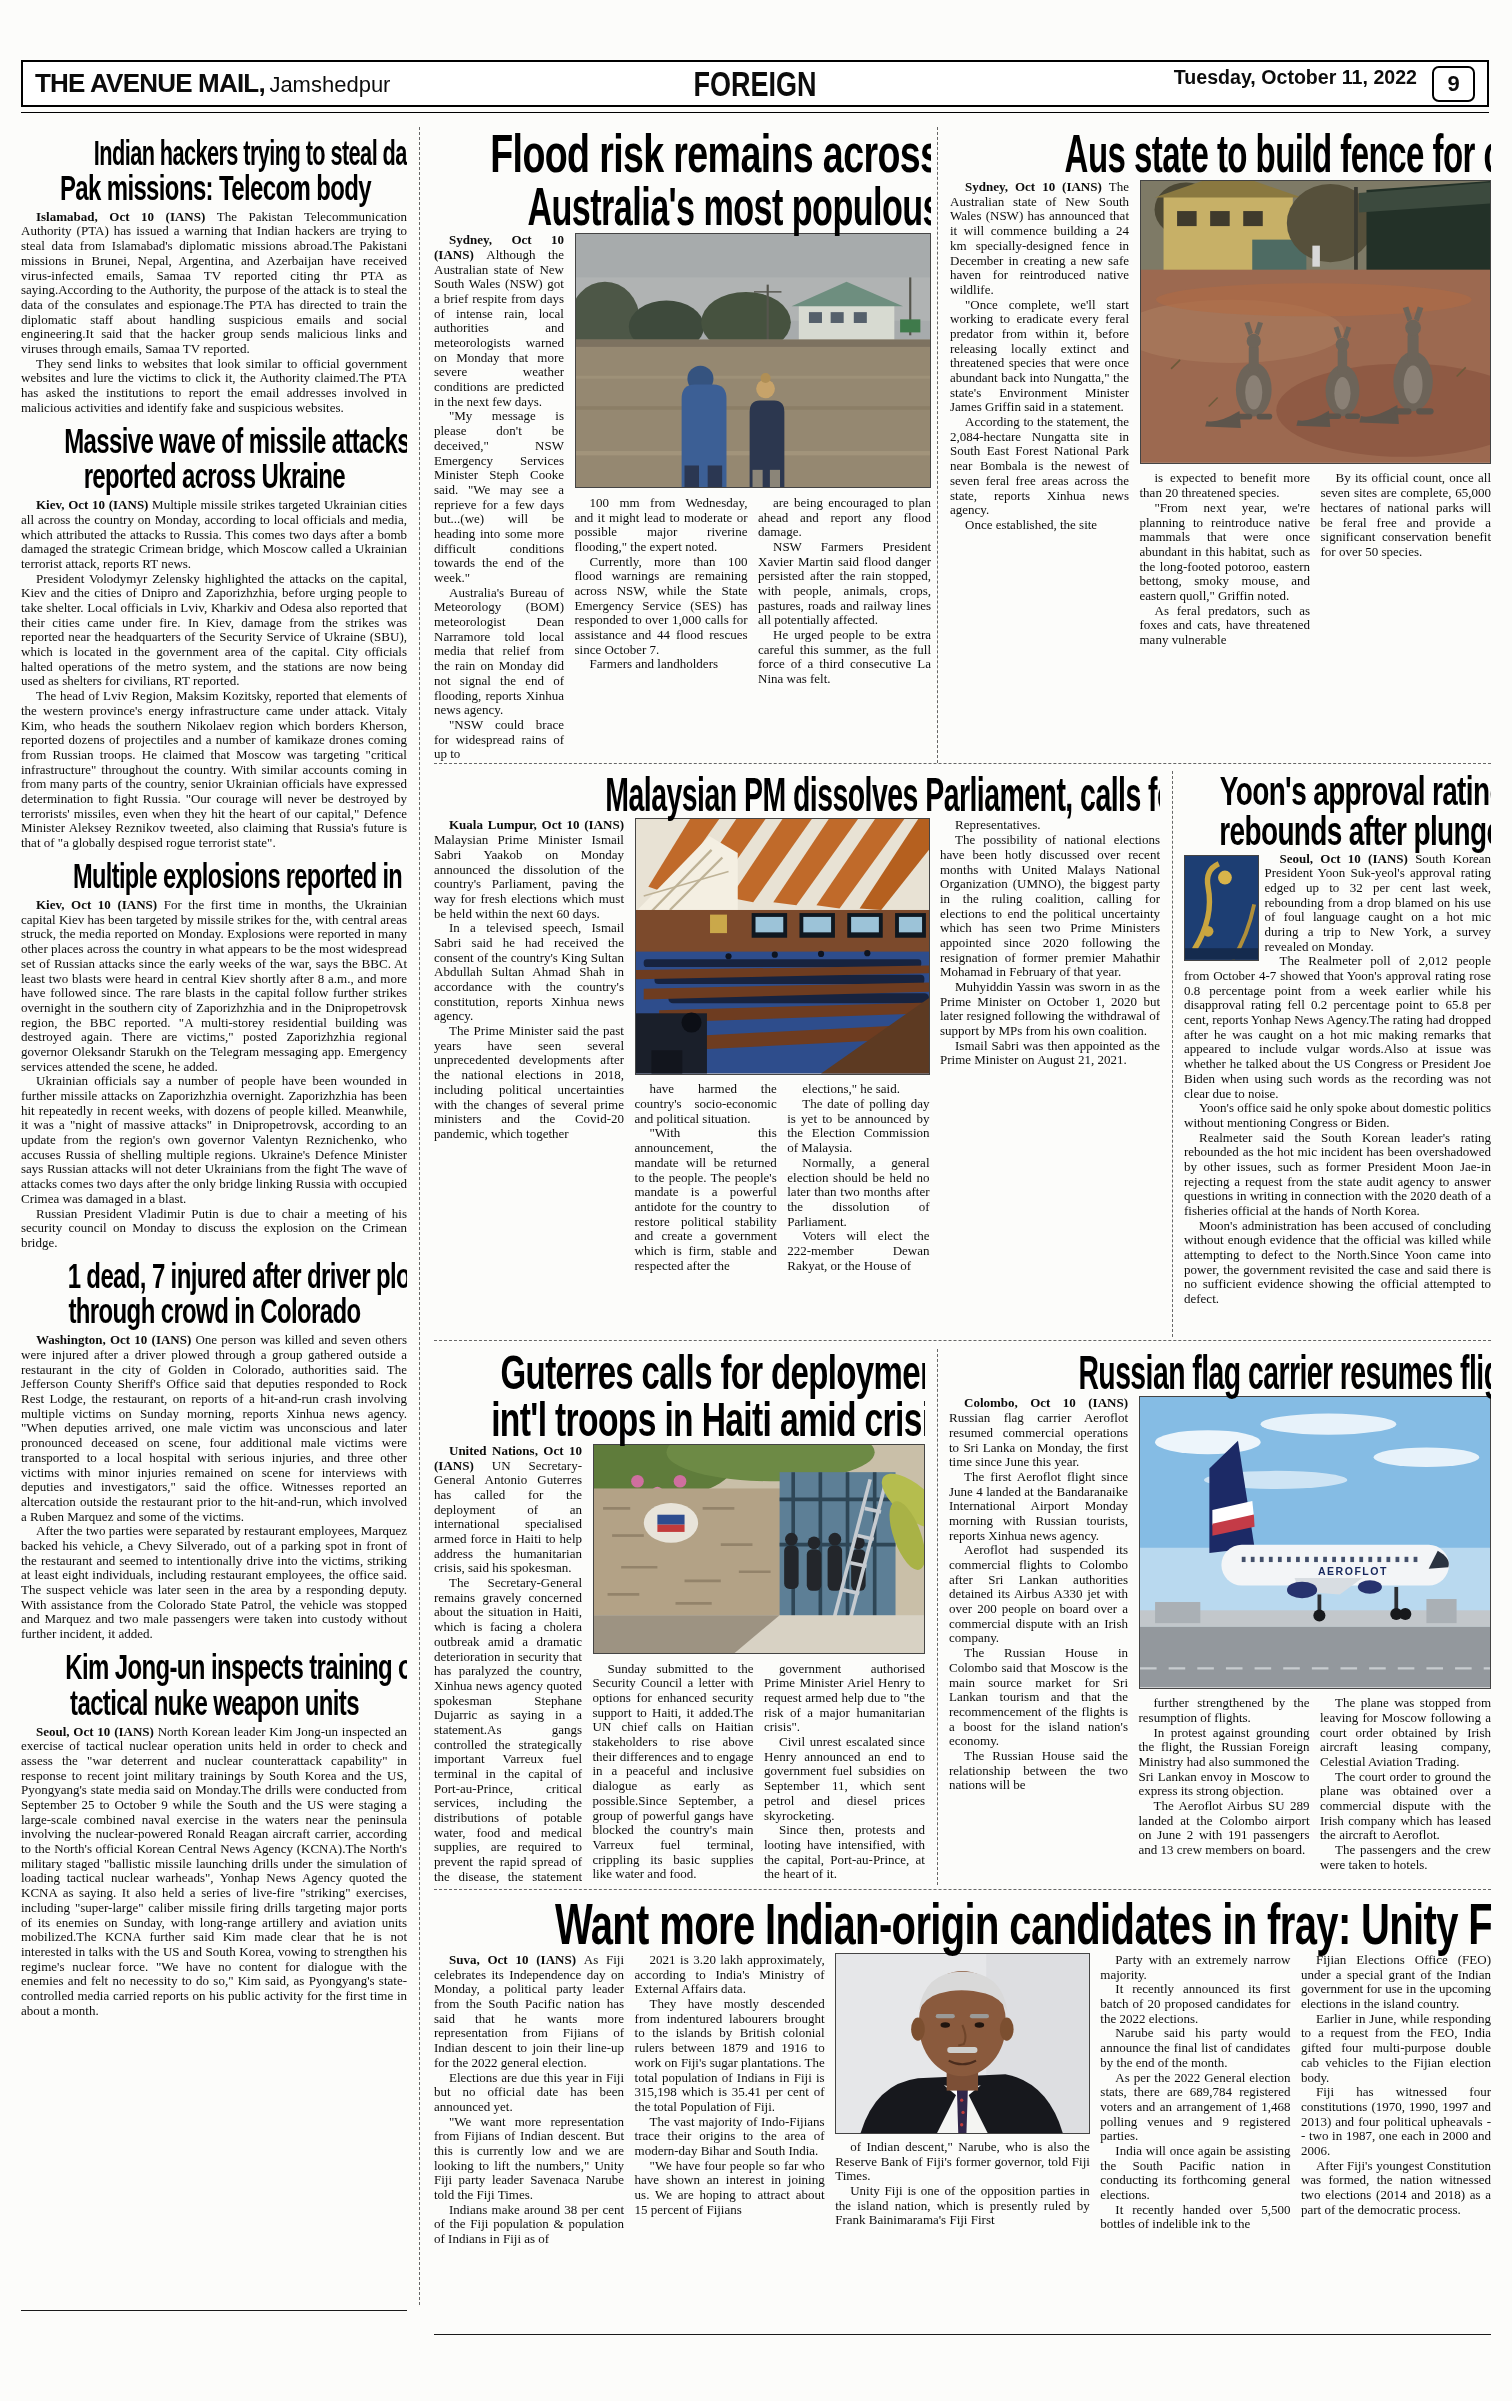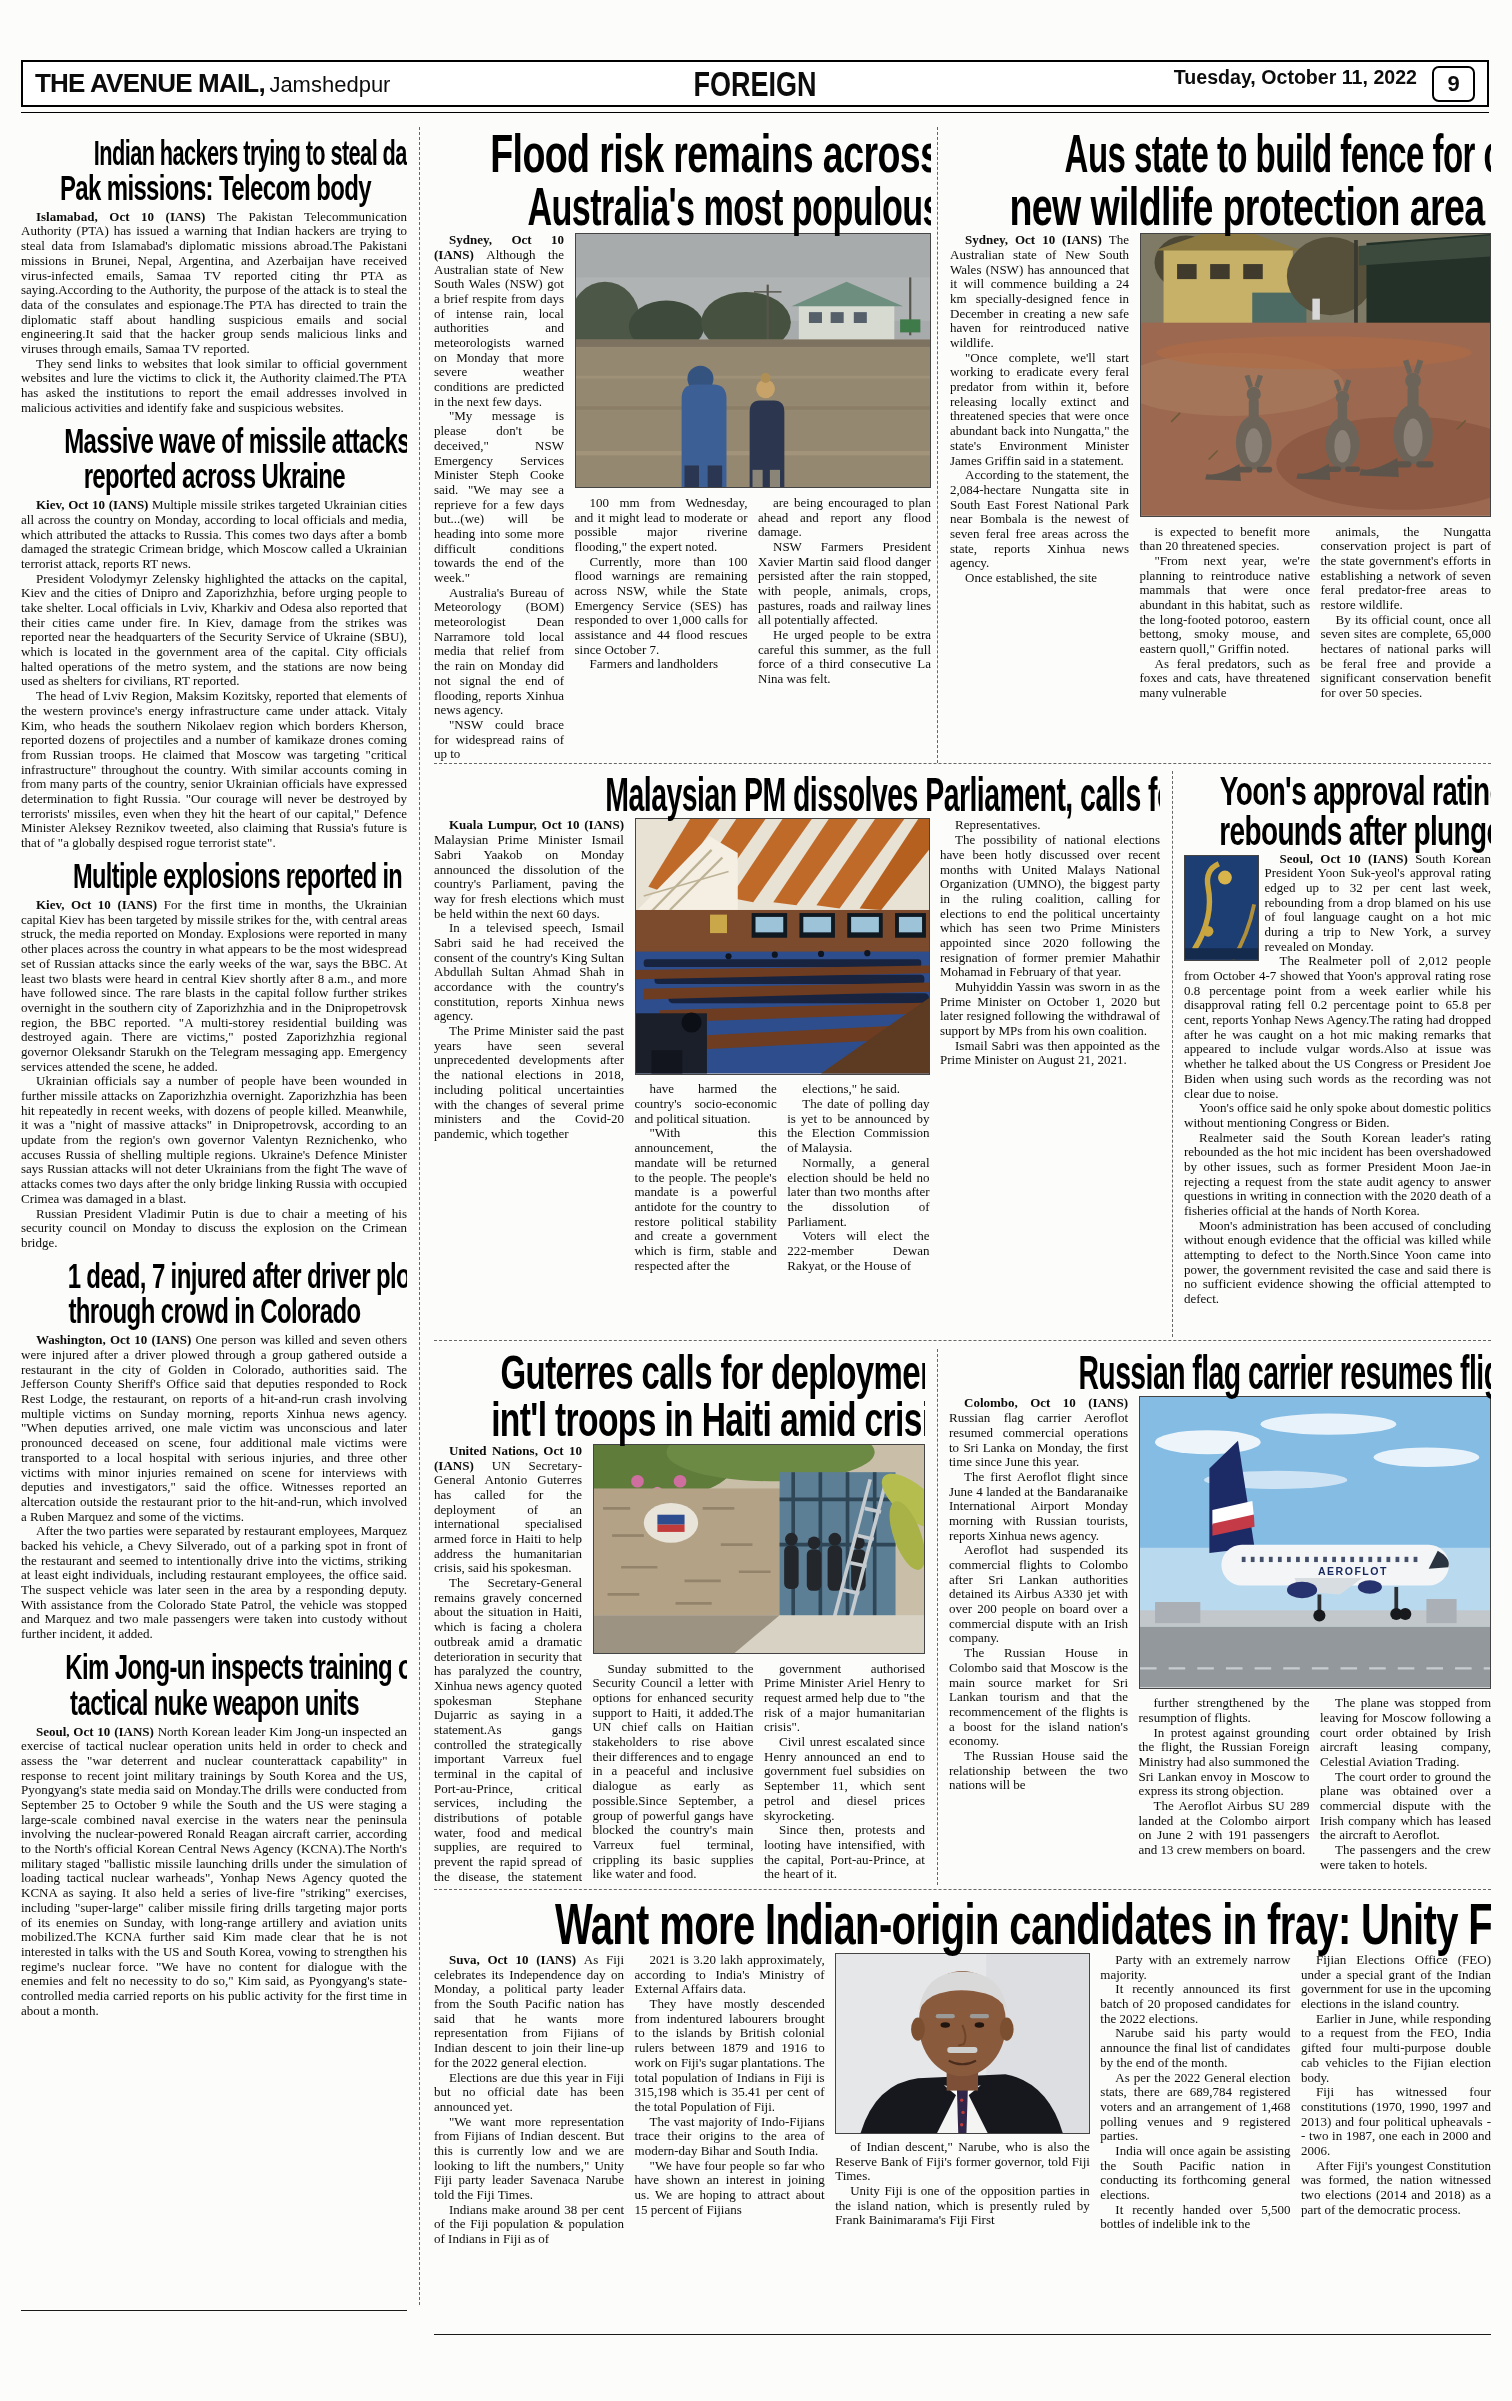--- a/index.html
+++ b/index.html
@@ -158,21 +158,20 @@
         </div>
       </div>
     </div>
   </section>
 
   <div class="vsep" style="left:937px;top:127px;height:636px;"></div>
 
   <section class="art bd" style="left:950px;top:127px;width:541px;height:636px;">
     <h1 class="bh s62">
       <div><span class="fit" style="transform: scale(0.703232, 1.15);">Aus state to build fence for creating</span></div>
-      <div><span class="fit" style="transform: scale(0.8, 1.15);">new wildlife protection area</span></div>
     </h1>
     <div class="cols">
       <div class="col" style="flex:0 0 179px;">
         <p class="p"><b class="dl">Sydney, Oct 10 (IANS) </b><span>The Australian state of New South Wales (NSW) has announced that it will commence building a 24 km specially-designed fence in December in creating a new safe haven for reintroduced native wildlife.</span></p>
         <p class="p">"Once complete, we'll start working to eradicate every feral predator from within it, before releasing locally extinct and threatened species that were once abundant back into Nungatta," the state's Environment Minister James Griffin said in a statement.</p>
         <p class="p">According to the statement, the 2,084-hectare Nungatta site in South East Forest National Park near Bombala is the newest of seven feral free areas across the state, reports Xinhua news agency.</p>
         <p class="p">Once established, the site</p>
       </div>
       <div style="flex:1;min-width:0;">
         <figure class="photo">
@@ -215,21 +214,20 @@
             <use href="#kang" transform="translate(362,212) scale(1.05)"></use>
           </svg>
         </figure>
         <div class="subcols">
           <div class="col">
             <p class="p">is expected to benefit more than 20 threatened species.</p>
             <p class="p">"From next year, we're planning to reintroduce native mammals that were once abundant in this habitat, such as the long-footed potoroo, eastern bettong, smoky mouse, and eastern quoll," Griffin noted.</p>
             <p class="p">As feral predators, such as foxes and cats, have threatened many vulnerable</p>
           </div>
           <div class="col">
-            <p class="p">animals, the Nungatta conservation project is part of the state government's efforts in establishing a network of seven feral predator-free areas to restore wildlife.</p>
             <p class="p">By its official count, once all seven sites are complete, 65,000 hectares of national parks will be feral free and provide a significant conservation benefit for over 50 species.</p>
           </div>
         </div>
       </div>
     </div>
   </section>
 
   <div class="hsep" style="left:434px;top:763px;width:1057px;"></div>
 
   <section class="art bd" style="left:434px;top:771px;width:726px;height:566px;">

